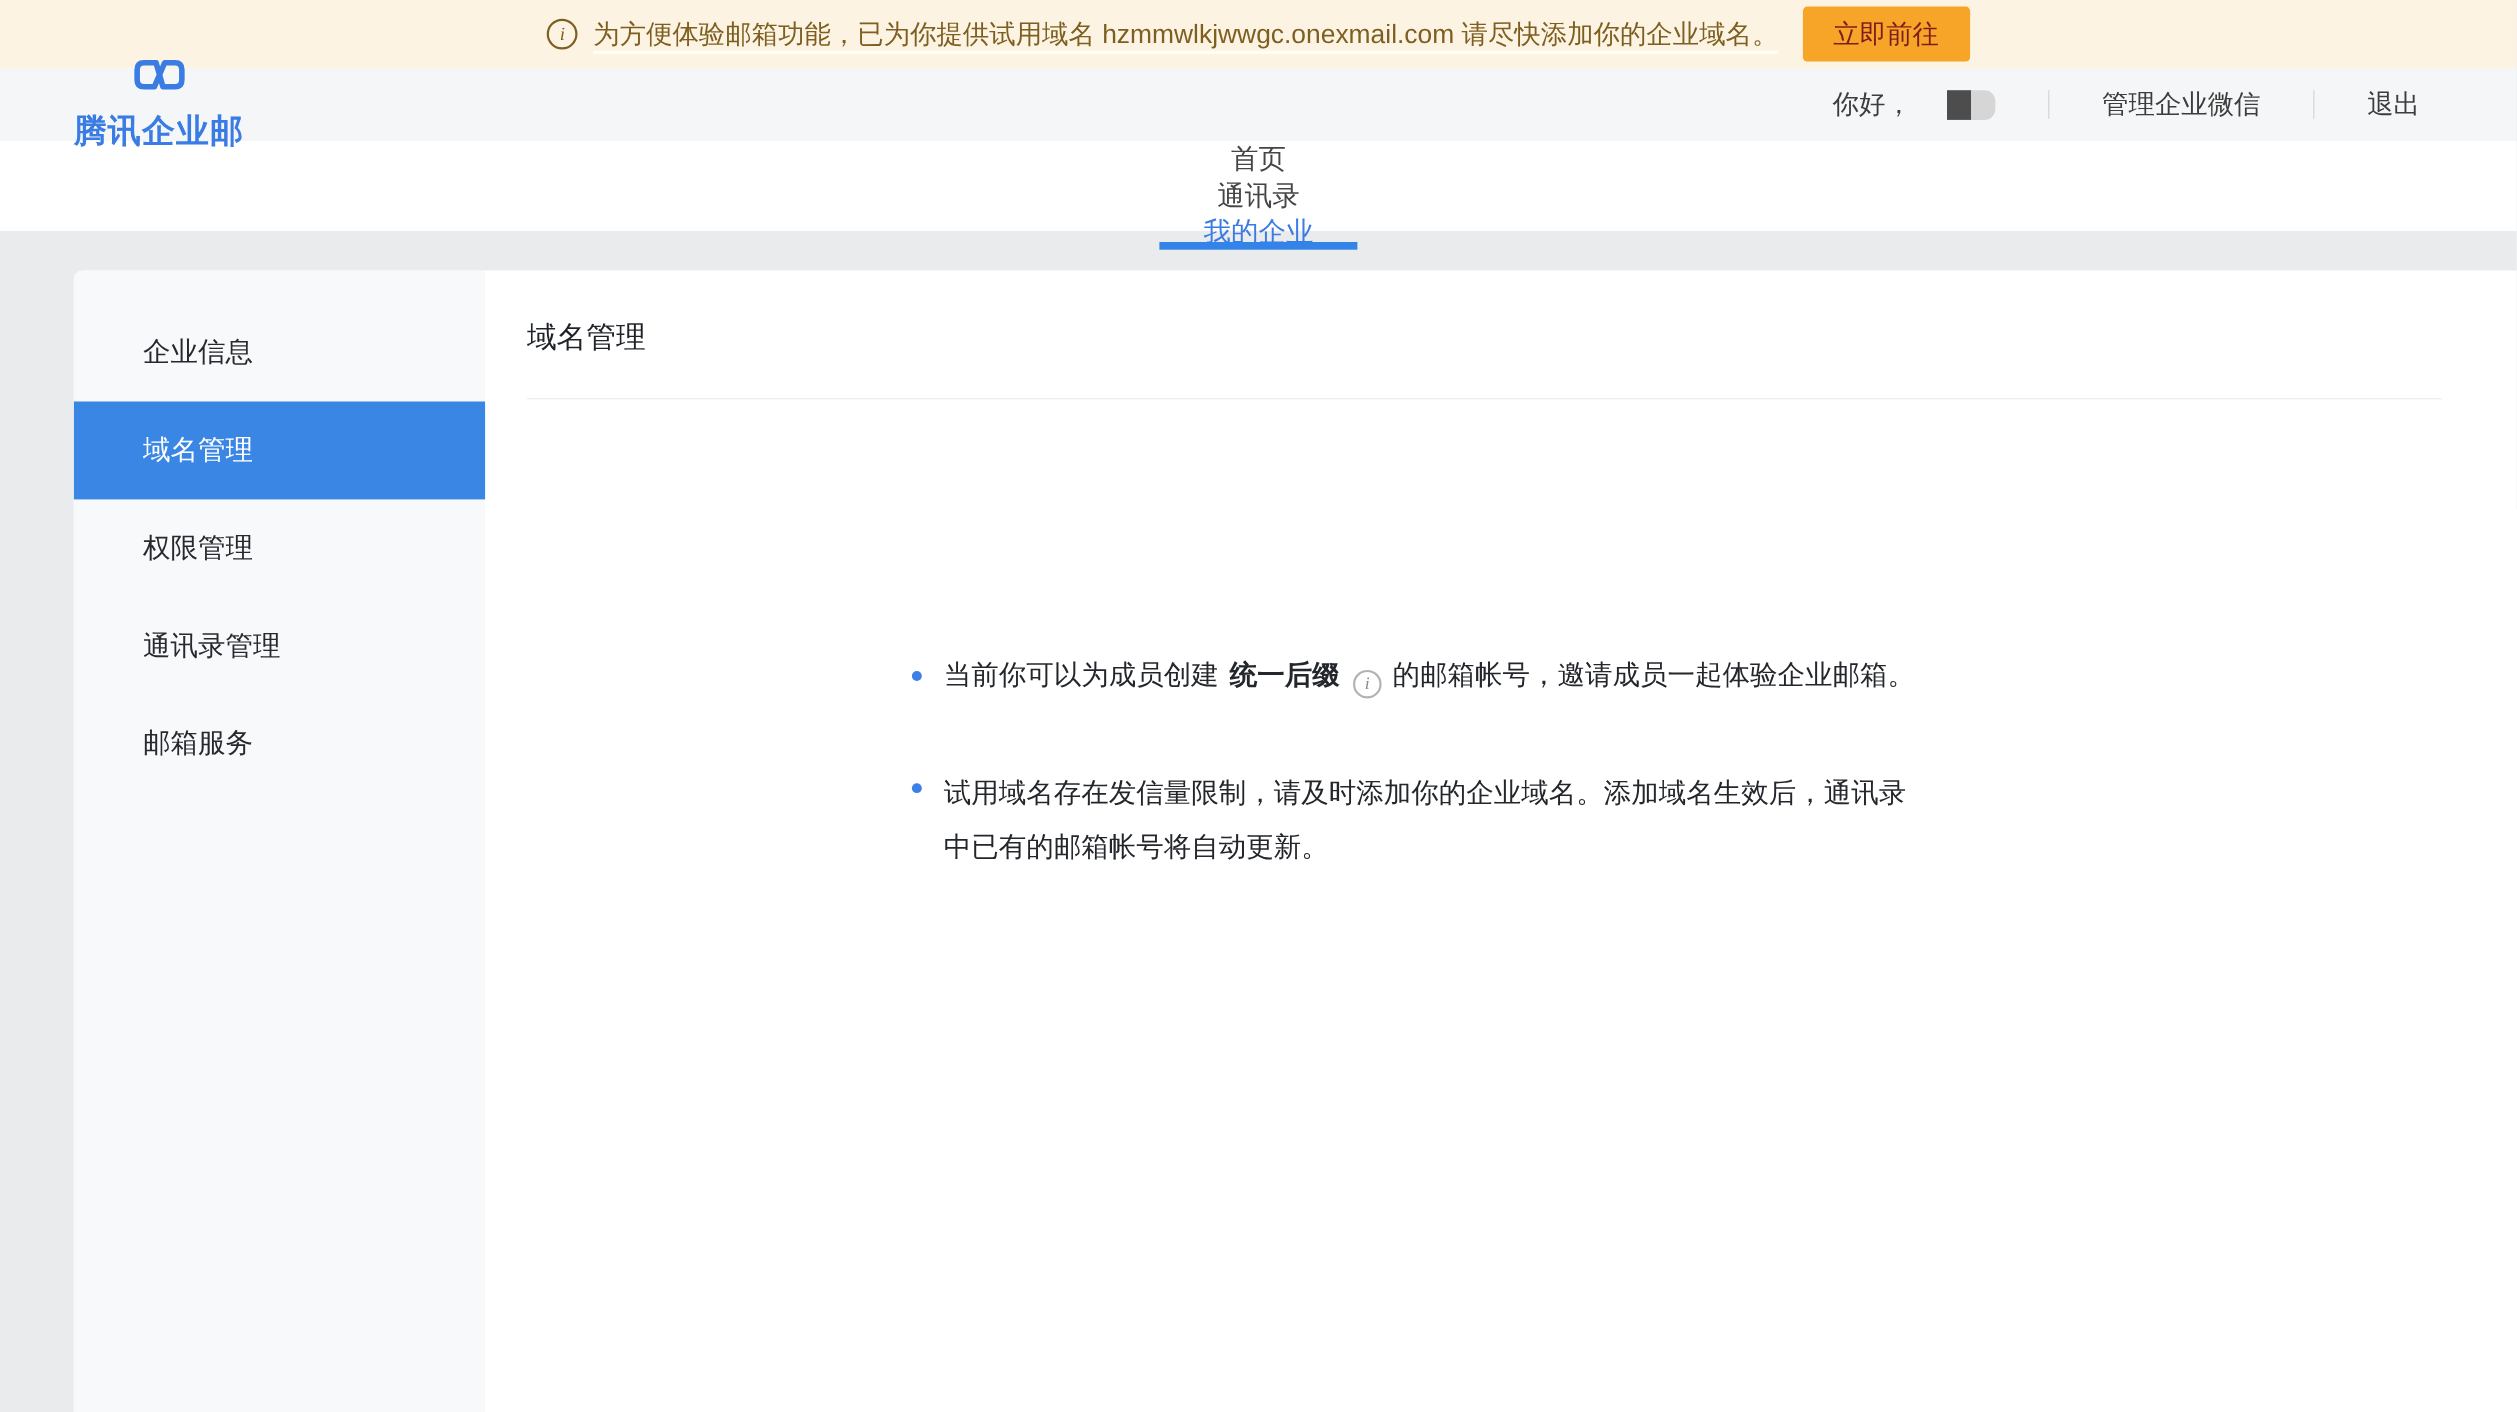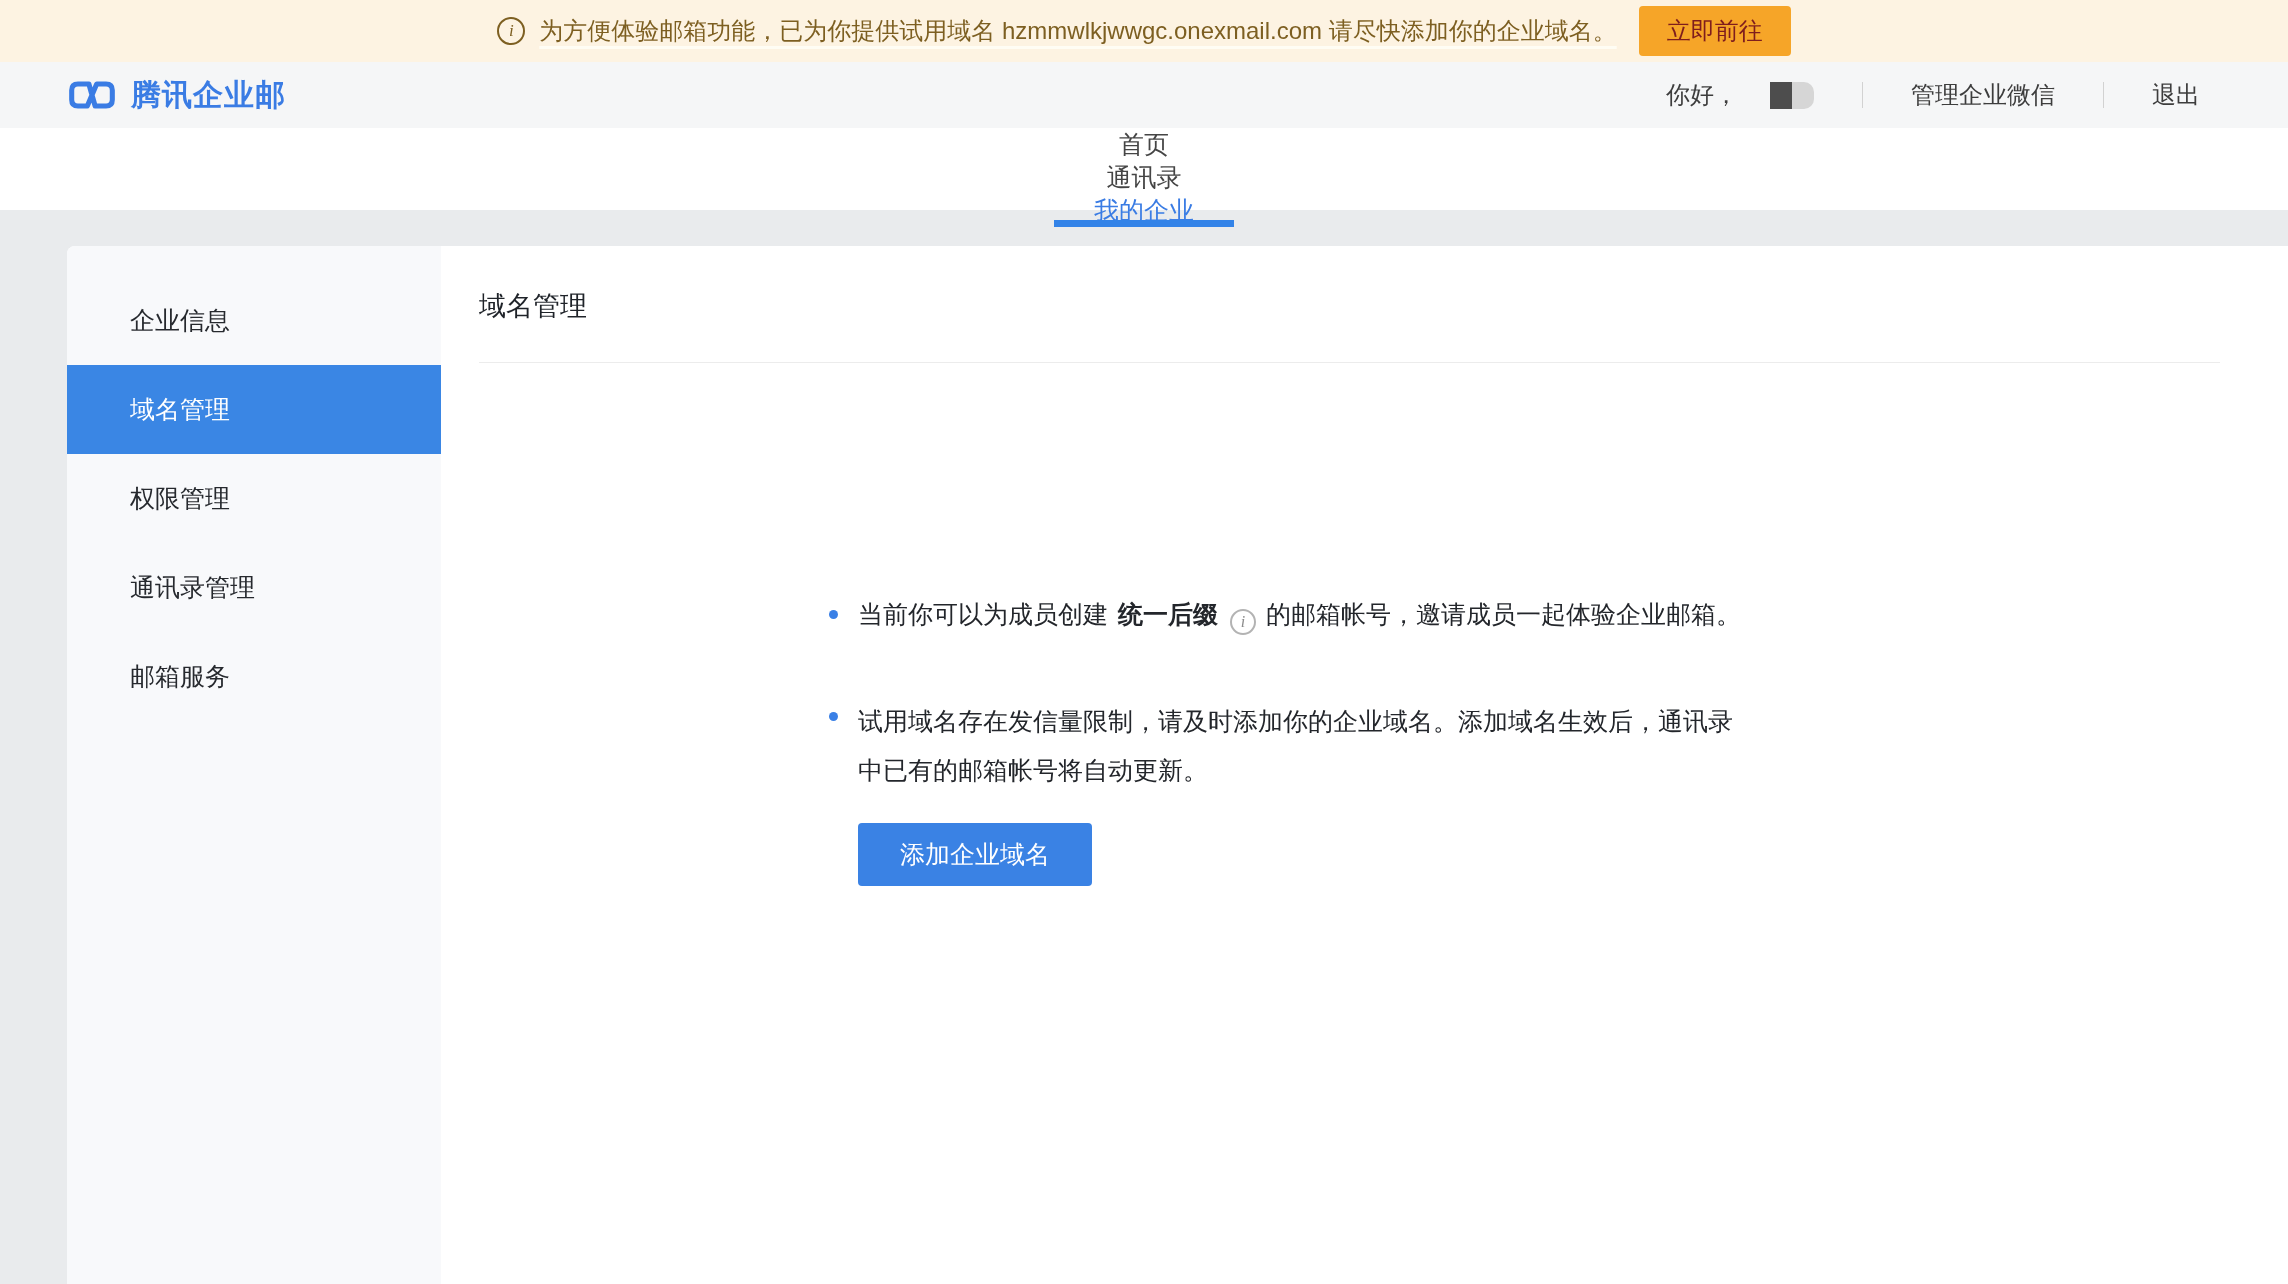--- a/index.html
+++ b/index.html
@@ -17,21 +17,21 @@
     font-style:italic; font-family:"Liberation Serif",serif; flex:0 0 auto; }
   .banner-text { text-decoration:underline; text-decoration-color:#fffdf4;
     text-decoration-thickness:3px; text-underline-offset:7px; }
   .banner-btn { background:#f6a528; color:#7f1d1d; border:none; font-size:24px;
     padding:9px 28px; border-radius:4px; cursor:pointer;
     font-family:inherit; }
 
   
   .header { height:66px; background:#f5f6f7; display:flex; align-items:center;
     justify-content:space-between; padding:0 88px 0 67px; }
-  .brand { display:flex; align-items:center; gap:14px; cursor:pointer; }
+  .brand { display:flex; align-items:center; gap:14px; cursor:pointer;flex-direction:column; }
   .brand svg { display:block; }
   .brand-name { color:#3a7ce4; font-size:30px; font-weight:700; letter-spacing:1px; }
   .header-right { display:flex; align-items:center; font-size:24px; color:#3d3d3d;gap:22px; }
   .name-redact { display:inline-flex; margin-left:10px; }
   .name-redact .dark { width:22px; height:27px; background:#4d4d4d; }
   .name-redact .light { width:22px; height:27px; background:#d6d6d6;
     border-radius:0 10px 10px 0; }
   .hdr-sep { width:1px; height:26px; background:#d2d2d2; margin:0 26px; }
   .hdr-link { cursor:pointer; }
 
@@ -152,19 +152,18 @@
 
         <li class="bullet li2">
           <span class="dot"></span>
           <span>当前你可以为成员创建</span><span class="b2-bold">统一后缀</span><span class="b2-info">i</span><span>的邮箱帐号，邀请成员一起体验企业邮箱。</span>
         </li>
 
         <li class="bullet li3">
           <span class="dot"></span>
           <div class="line">试用域名存在发信量限制，请及时添加你的企业域名。添加域名生效后，通讯录</div>
           <div class="line">中已有的邮箱帐号将自动更新。</div>
-          <button class="add-btn">添加企业域名</button>
         </li>
 
       </ul>
     </div>
   </div>
 </div>
 
 </body></html>

